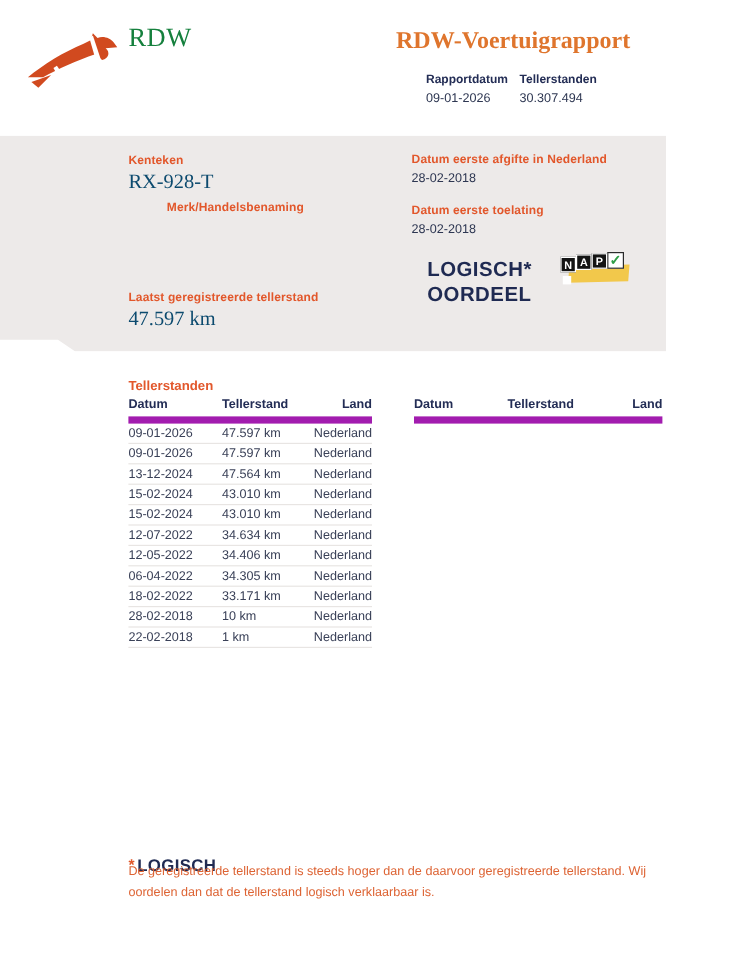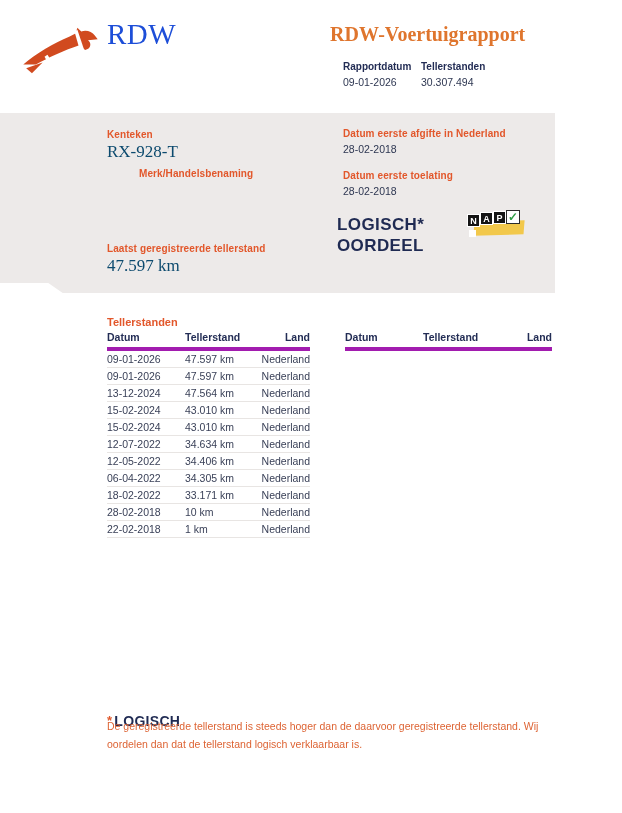--- a/index.html
+++ b/index.html
@@ -11,28 +11,28 @@
     color:#232d55;
     overflow:hidden;
   }
   .abs { position:absolute; }
 
   
   .logo-svg { left:16px; top:20px; width:88px; height:58px; }
   .logo-text {
     left:107px; top:18px;
     font-family:"Liberation Serif", serif;
-    font-size:29px; color:#1d4ed8; letter-spacing:.5px;
+    font-size:22px; color:#15803d; letter-spacing:.5px;
   }
   .report-title {
     left:330px; top:23px;
     font-family:"Liberation Serif", serif;
     font-weight:600; font-size:20px; color:#df752d;
   }
-  .meta-item { top:61px; }
+  .meta-item { top:61px;margin-left:12px; }
   .meta-item.m0 { left:343px; }
   .meta-item.m1 { left:421px; }
   .meta-label { display:block; font-size:10px; font-weight:bold; color:#232d55; }
   .meta-value { display:block; margin-top:4px; font-size:10.5px; color:#2e3752; }
 
   
   .panel {
     left:0; top:113px; width:555px; height:180px;
     background:#edeae9;
     clip-path: polygon(0 0, 100% 0, 100% 100%, 11.3% 100%, 8.7% 94.5%, 0 94.5%);
@@ -46,21 +46,21 @@
   .pos-m-label { left:107px; top:55px;margin-left:32px; }
   .pos-m-value { left:107px; top:68px; }
   .pos-t-label { left:107px; top:130px; }
   .pos-t-value { left:107px; top:143px; }
   .pos-a-label { left:343px; top:15px; }
   .pos-a-value { left:343px; top:30px; }
   .pos-o-label { left:343px; top:57px; }
   .pos-o-value { left:343px; top:72px; }
 
   .verdict {
-    left:337px; top:101px;
+    left:356px; top:101px;
     font-size:17px; font-weight:bold; color:#1f2a52;
     line-height:21px; letter-spacing:.4px;
   }
 
   
   .nap { left:467px; top:97px; width:62px; height:34px; }
   .nap-yellow {
     left:7px; top:11px; width:50px; height:14px;
     background:#f2c84b; transform:skewX(-6deg) rotate(-1.5deg);
   }
@@ -80,21 +80,21 @@
     display:flex; align-items:center; justify-content:center;
   }
 
   
   .section-title { left:107px; top:316px; font-size:11px; font-weight:bold; color:#e2572b; }
   .mtable { top:331px; }
   .mtable.left  { left:107px; width:203px; }
   .mtable.right { left:345px; width:207px; }
   .thead {
     display:flex; font-size:10.5px; font-weight:bold; color:#232d55;
-    padding-bottom:4px; border-bottom:4px solid #a21caf;
+    padding-bottom:4px; border-bottom:6px solid #a21caf;
   }
   .trow {
     display:flex; align-items:center; height:17px;
     font-size:10.5px; color:#3a4158;
     border-bottom:1px solid #e8e5e3;
   }
   .c { white-space:nowrap; }
   .c0 { width:78px; text-align:left; }
   .c1 { width:58px; text-align:left; }
   .c2 { flex:1; text-align:right; }

